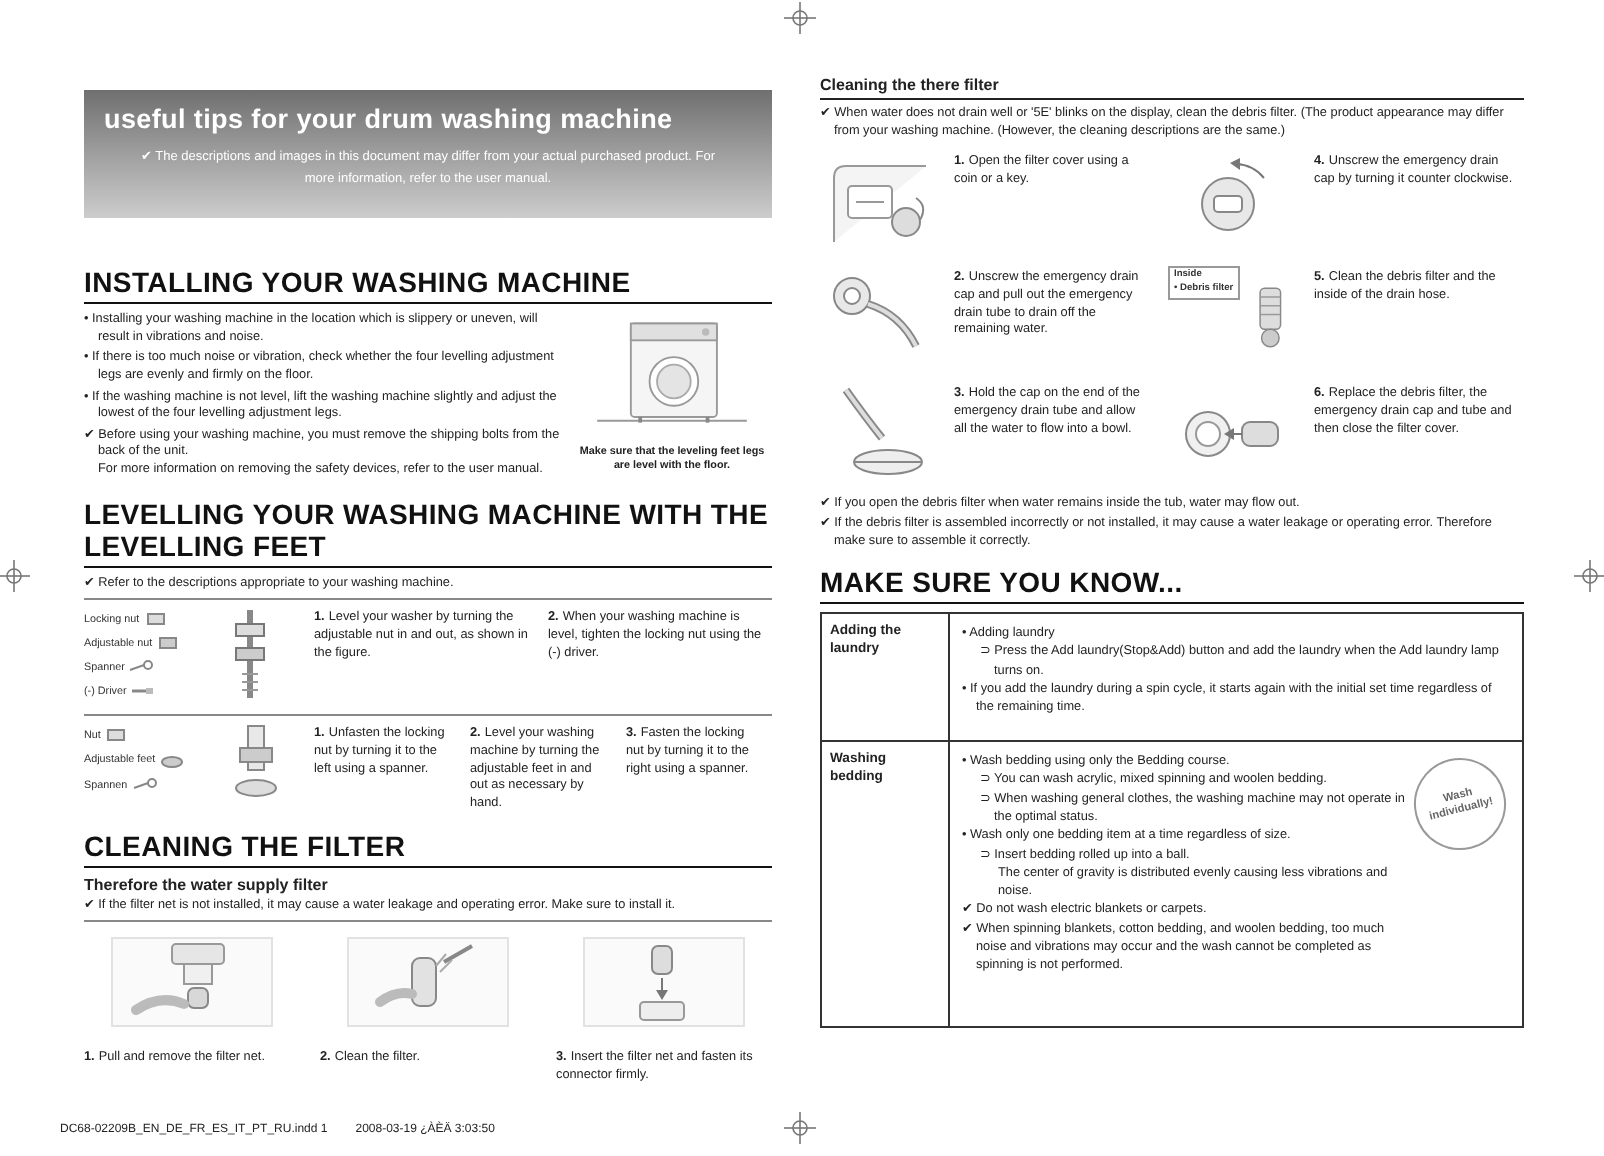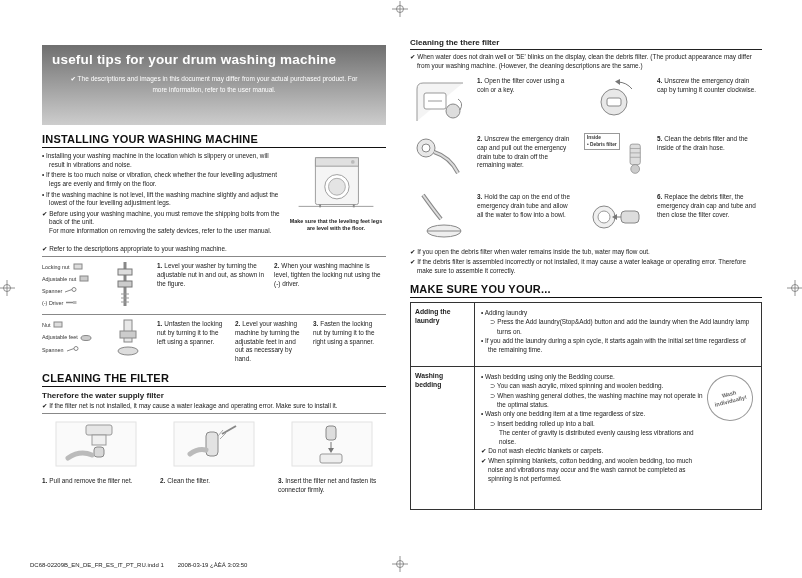--- a/index.html
+++ b/index.html
@@ -7,25 +7,25 @@
   body { font-family:"Liberation Sans", sans-serif; color:#222; position:relative; overflow:hidden; }
   .page { position:absolute; inset:0; background:#fff; }
 
   
   .regmark { position:absolute; }
 
   .col-left  { position:absolute; left:42px;  top:45px; width:344px; }
   .col-right { position:absolute; left:410px; top:38px; width:352px; }
 
   
-  .banner { height:80px; background:linear-gradient(180deg,#6f6f6f 0%,#9a9a9a 45%,#cdcdcd 100%); color:#fff; margin-bottom:8px; }
+  .banner { height:64px; background:linear-gradient(180deg,#6f6f6f 0%,#9a9a9a 45%,#cdcdcd 100%); color:#fff; margin-bottom:24px; }
   .banner-title { font-size:13.5px; font-weight:bold; padding:7px 10px 3px 10px; letter-spacing:.2px; }
   .banner-note { font-size:6.5px; line-height:1.7; text-align:center; padding:3px 26px 0 26px; }
 
-  h2.sec { font-size:11px; font-weight:bold; color:#111; letter-spacing:.2px;
+  h2.sec { font-size:14px; font-weight:bold; color:#111; letter-spacing:.2px;
            border-bottom:1.5px solid #111; padding-bottom:2px; margin-bottom:4px; }
   h3.sub { font-size:8px; font-weight:bold; margin:4px 0 2px 0; }
   h3.sub-rule { font-size:8px; font-weight:bold; border-bottom:1px solid #222; padding-bottom:2px; margin-bottom:3px; }
   .thin-rule { border-top:1px solid #888; margin:3px 0; }
 
   .small { font-size:6.4px; line-height:1.35; color:#222; }
   .hang { padding-left:7px; text-indent:-7px; }
   .preline { white-space:pre-line; }
 
   
@@ -128,20 +128,21 @@
           <circle cx="43" cy="35" r="13" fill="#fff" stroke="#999"></circle>
           <circle cx="43" cy="35" r="9" fill="#e4e4e4" stroke="#aaa"></circle>
           <line x1="25" y1="54" x2="25" y2="57" stroke="#888" stroke-width="2"></line>
           <line x1="61" y1="54" x2="61" y2="57" stroke="#888" stroke-width="2"></line>
         </svg>
         <div class="fig-caption">Make sure that the leveling feet legs are level with the floor.</div>
       </div>
     </div>
 
     <div style="margin-top:7px;">
+      <h2 class="sec">LEVELLING YOUR WASHING MACHINE WITH THE LEVELLING FEET</h2>
       <div class="small hang">✔ Refer to the descriptions appropriate to your washing machine.</div>
       <div class="thin-rule"></div>
 
       <div class="lev-row">
         <div class="lev-diagram">
           <div class="lab-col">
             <div class="lab">
                 <span>Locking nut</span>
               <svg width="12" height="7">
                   <rect x="2" y="1" width="8" height="5" fill="#ddd" stroke="#888"></rect>
@@ -333,21 +334,21 @@
       </div>
       <p class="step"><span class="num">6.</span><span>Replace the debris filter, the emergency drain cap and tube and then close the filter cover.</span></p>
     </div>
 
     <div class="notes small">
       <div class="li hang">✔ If you open the debris filter when water remains inside the tub, water may flow out.</div>
       <div class="li hang">✔ If the debris filter is assembled incorrectly or not installed, it may cause a water leakage or operating error. Therefore make sure to assemble it correctly.</div>
     </div>
 
     <div style="margin-top:8px;">
-      <h2 class="sec">MAKE SURE YOU YOUR...</h2>
+      <h2 class="sec">MAKE SURE YOU KNOW...</h2>
       <div class="ktable">
         <div class="krow krow1">
           <div class="klabel">Adding the laundry</div>
           <div class="kcontent">
             <div class="l0">• Adding laundry</div>
             <div class="l1">⊃ Press the Add laundry(Stop&amp;Add) button and add the laundry when the Add laundry lamp turns on.</div>
             <div class="l0">• If you add the laundry during a spin cycle, it starts again with the initial set time regardless of the remaining time.</div>
           </div>
         </div>
         <div class="krow krow2">

